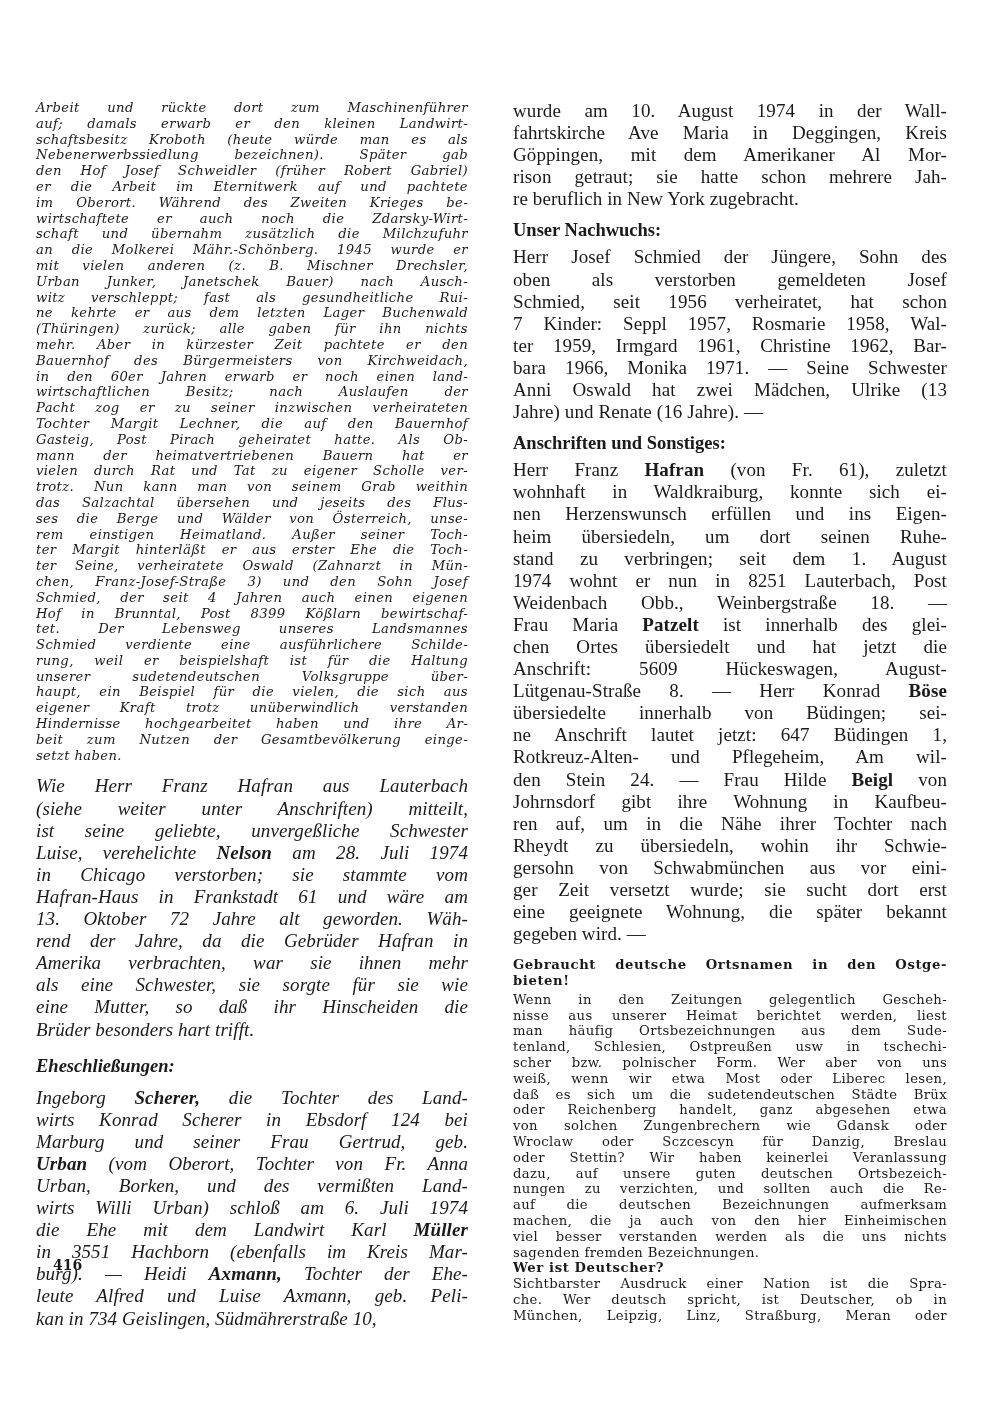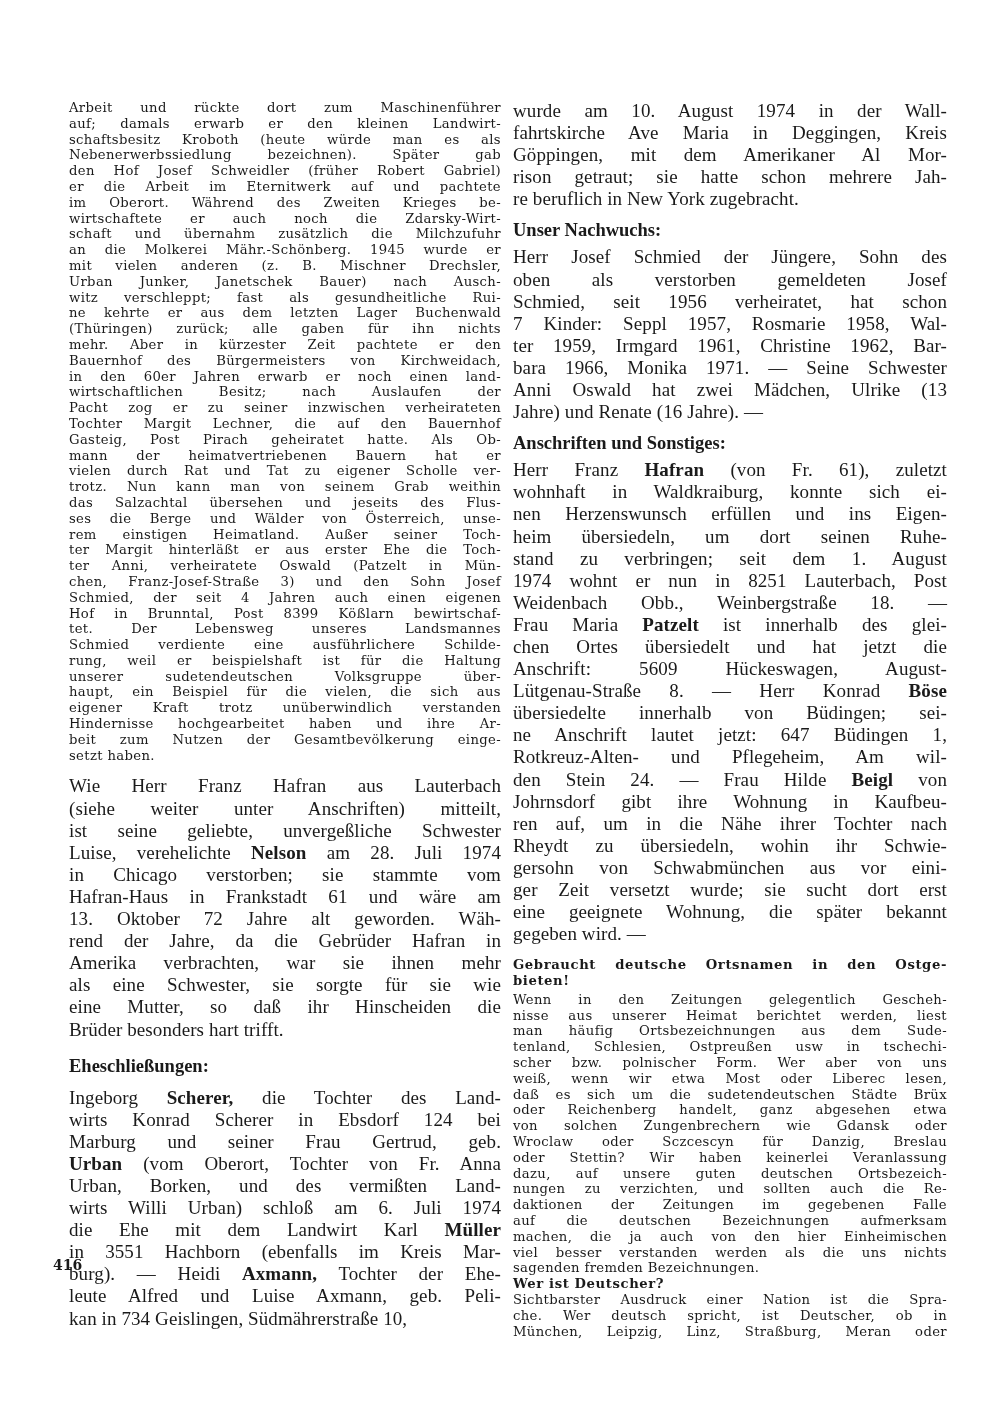--- a/index.html
+++ b/index.html
@@ -1,18 +1,18 @@
 <!DOCTYPE html>
 <html><head>
 <meta charset="utf-8">
 <style>
   html, body { margin: 0; padding: 0; background: #ffffff; }
   body { width: 1000px; height: 1413px; position: relative; overflow: hidden; color: #1a1a1a; }
   .col { position: absolute; top: 100px; }
-  .col-left { left: 69px; width: 432px; }
+  .col-left { left: 36px; width: 432px; font-style: italic; }
   .col-right { left: 513px; width: 434px; }
   .line { display: block; white-space: nowrap; text-align: justify; text-align-last: justify; }
   .line.last { text-align-last: left; }
   .small { font-family: "DejaVu Serif", serif; font-size: 13.2px; line-height: 15.8px; letter-spacing: 0.35px; }
   .large { font-family: "Liberation Serif", serif; font-size: 19px; line-height: 22.1px; letter-spacing: 0.1px; }
   .smallhead { font-family: "DejaVu Serif", serif; font-weight: bold; font-size: 13.2px; line-height: 15.8px; letter-spacing: 0.6px; }
   .head { font-family: "Liberation Serif", serif; font-weight: bold; font-size: 18.5px; line-height: 22px; }
   b { font-weight: bold; }
   .gap-s { height: 12px; }
   .gap-m { height: 14px; }
@@ -45,21 +45,21 @@
       <span class="line">Pacht zog er zu seiner inzwischen verheirateten</span>
       <span class="line">Tochter Margit Lechner, die auf den Bauernhof</span>
       <span class="line">Gasteig, Post Pirach geheiratet hatte. Als Ob-</span>
       <span class="line">mann der heimatvertriebenen Bauern hat er</span>
       <span class="line">vielen durch Rat und Tat zu eigener Scholle ver-</span>
       <span class="line">trotz. Nun kann man von seinem Grab weithin</span>
       <span class="line">das Salzachtal übersehen und jeseits des Flus-</span>
       <span class="line">ses die Berge und Wälder von Österreich, unse-</span>
       <span class="line">rem einstigen Heimatland. Außer seiner Toch-</span>
       <span class="line">ter Margit hinterläßt er aus erster Ehe die Toch-</span>
-      <span class="line">ter Anni, verheiratete Oswald (Patzelt in Mün-</span>
+      <span class="line">ter Seine, verheiratete Oswald (Zahnarzt in Mün-</span>
       <span class="line">chen, Franz-Josef-Straße 3) und den Sohn Josef</span>
       <span class="line">Schmied, der seit 4 Jahren auch einen eigenen</span>
       <span class="line">Hof in Brunntal, Post 8399 Kößlarn bewirtschaf-</span>
       <span class="line">tet. Der Lebensweg unseres Landsmannes</span>
       <span class="line">Schmied verdiente eine ausführlichere Schilde-</span>
       <span class="line">rung, weil er beispielshaft ist für die Haltung</span>
       <span class="line">unserer sudetendeutschen Volksgruppe über-</span>
       <span class="line">haupt, ein Beispiel für die vielen, die sich aus</span>
       <span class="line">eigener Kraft trotz unüberwindlich verstanden</span>
       <span class="line">Hindernisse hochgearbeitet haben und ihre Ar-</span>
@@ -160,21 +160,20 @@
       <span class="line">tenland, Schlesien, Ostpreußen usw in tschechi-</span>
       <span class="line">scher bzw. polnischer Form. Wer aber von uns</span>
       <span class="line">weiß, wenn wir etwa Most oder Liberec lesen,</span>
       <span class="line">daß es sich um die sudetendeutschen Städte Brüx</span>
       <span class="line">oder Reichenberg handelt, ganz abgesehen etwa</span>
       <span class="line">von solchen Zungenbrechern wie Gdansk oder</span>
       <span class="line">Wroclaw oder Sczcescyn für Danzig, Breslau</span>
       <span class="line">oder Stettin? Wir haben keinerlei Veranlassung</span>
       <span class="line">dazu, auf unsere guten deutschen Ortsbezeich-</span>
       <span class="line">nungen zu verzichten, und sollten auch die Re-</span>
-      <span class="line">daktionen der Zeitungen im gegebenen Falle</span>
       <span class="line">auf die deutschen Bezeichnungen aufmerksam</span>
       <span class="line">machen, die ja auch von den hier Einheimischen</span>
       <span class="line">viel besser verstanden werden als die uns nichts</span>
       <span class="line last">sagenden fremden Bezeichnungen.</span>
     </div>
   <div class="smallhead">Wer ist Deutscher?</div>
   <div class="small">
       <span class="line">Sichtbarster Ausdruck einer Nation ist die Spra-</span>
       <span class="line">che. Wer deutsch spricht, ist Deutscher, ob in</span>
       <span class="line">München, Leipzig, Linz, Straßburg, Meran oder</span>

